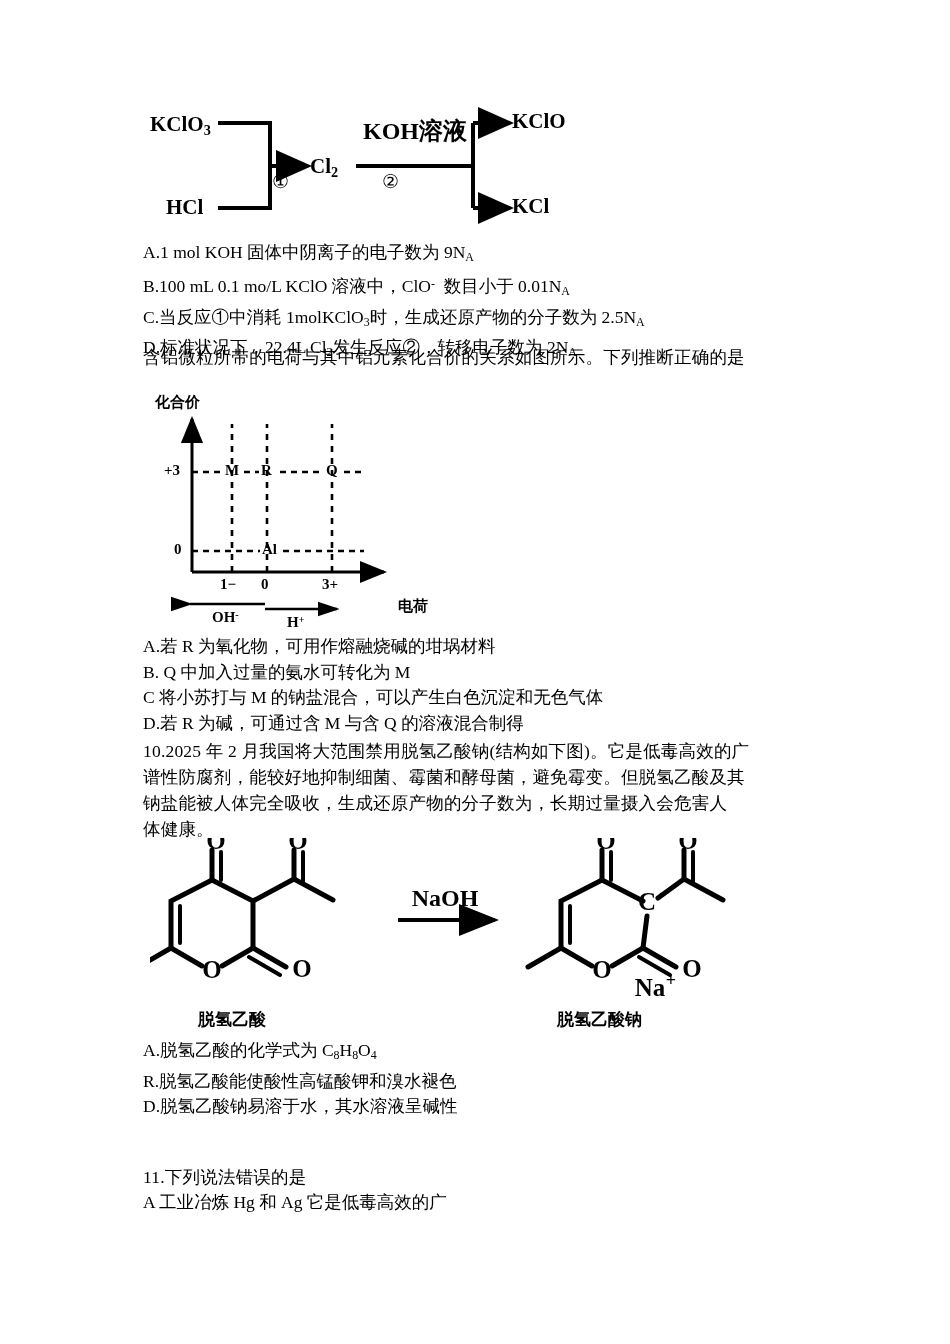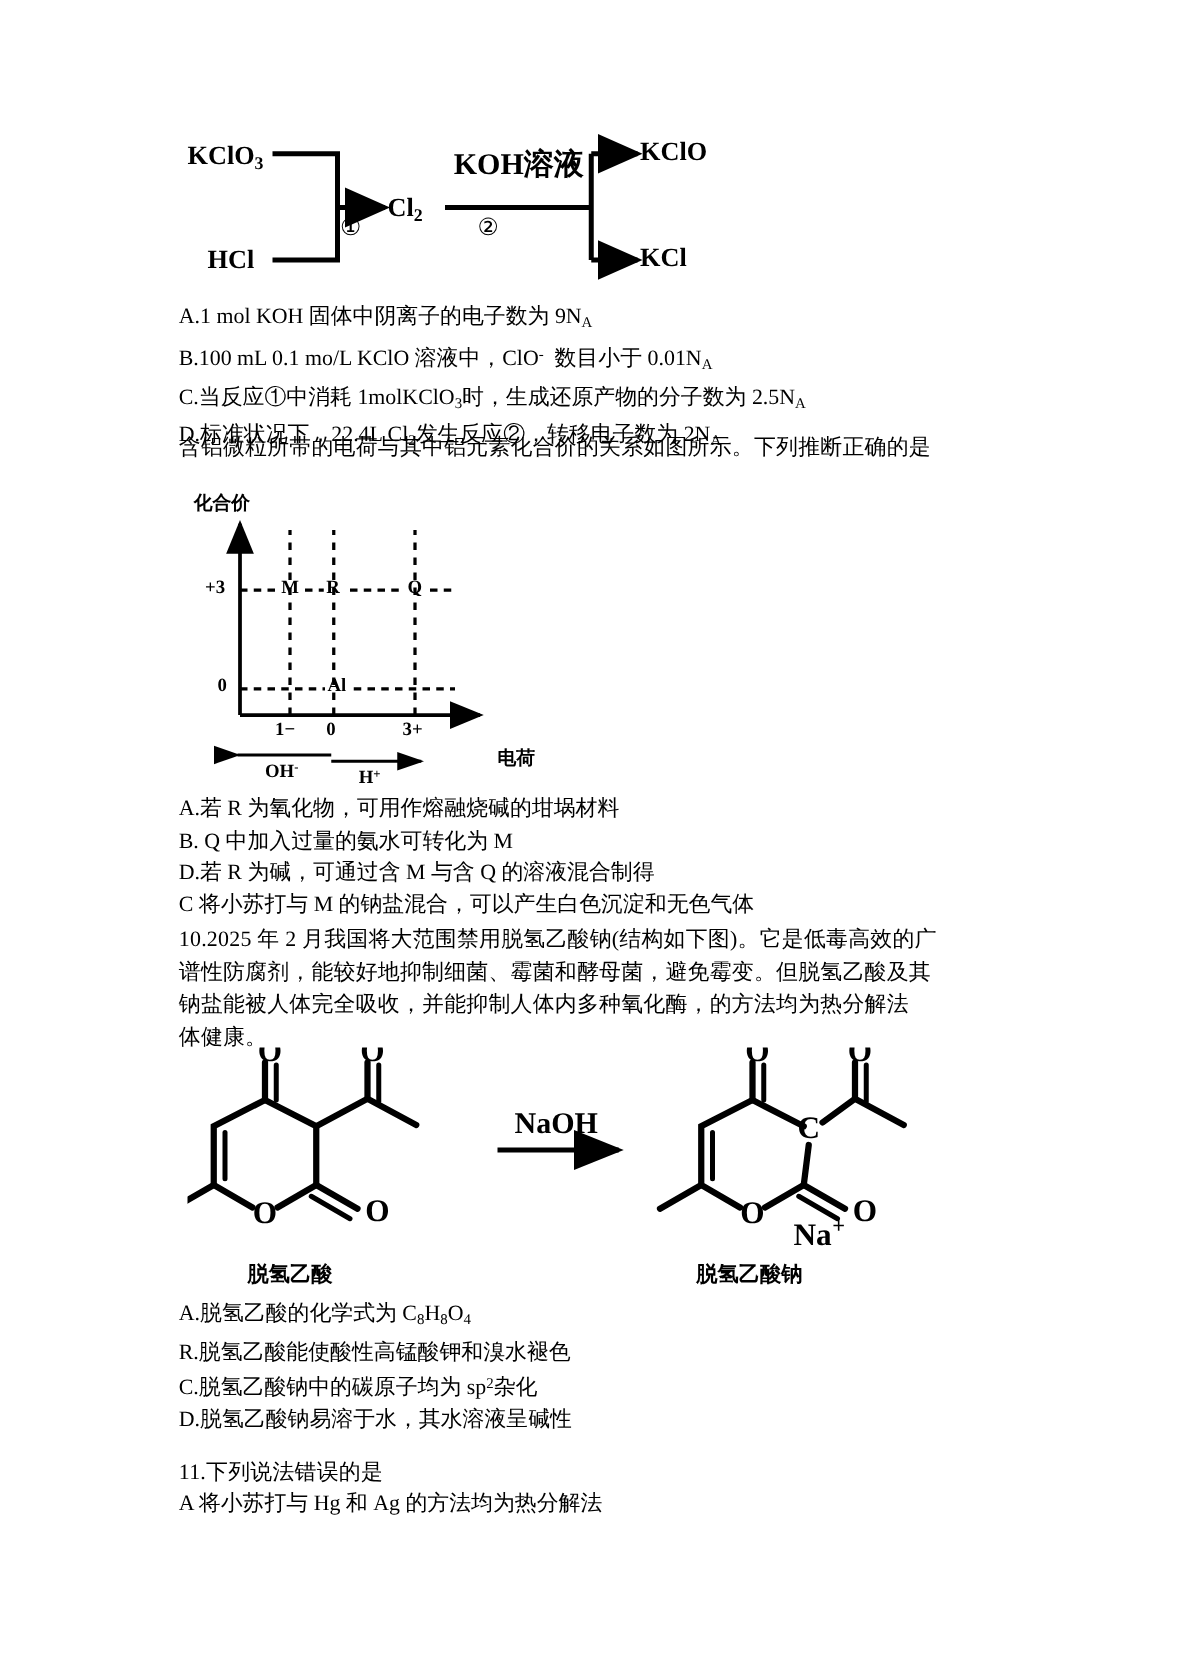--- a/index.html
+++ b/index.html
@@ -130,41 +130,40 @@
       <div class="opt">B.100 mL 0.1 mo/L KClO 溶液中，ClO<sup>-</sup>&nbsp; 数目小于 0.01N<sub>A</sub></div>
       <div class="opt">C.当反应①中消耗 1molKClO<sub>3</sub>时，生成还原产物的分子数为 2.5N<sub>A</sub></div>
       <div class="opt">D.标准状况下，22.4L Cl<sub>2</sub>发生反应②，转移电子数为 2N<sub>A</sub></div>
     </div>
 
     <div class="qline" style="position:absolute;top:344px;left:0;width:678px;">含铝微粒所带的电荷与其中铝元素化合价的关系如图所示。下列推断正确的是</div>
 
     <div style="position:absolute;top:634px;left:0;width:680px;">
       <div class="opt">A.若 R 为氧化物，可用作熔融烧碱的坩埚材料</div>
       <div class="opt">B. Q 中加入过量的氨水可转化为 M</div>
+      <div class="opt">C 将小苏打与 M 的钠盐混合，可以产生白色沉淀和无色气体</div>
       <div class="opt">D.若 R 为碱，可通过含 M 与含 Q 的溶液混合制得</div>
-      <div class="opt">C 将小苏打与 M 的钠盐混合，可以产生白色沉淀和无色气体</div>
     </div>
 
     <div style="position:absolute;top:738px;left:0;width:682px;">
       <div class="qline">10.2025 年 2 月我国将大范围禁用脱氢乙酸钠(结构如下图)。它是低毒高效的广</div>
       <div class="qline">谱性防腐剂，能较好地抑制细菌、霉菌和酵母菌，避免霉变。但脱氢乙酸及其</div>
-      <div class="qline">钠盐能被人体完全吸收，并能抑制人体内多种氧化酶，的方法均为热分解法</div>
+      <div class="qline">钠盐能被人体完全吸收，生成还原产物的分子数为，长期过量摄入会危害人</div>
       <div class="qline">体健康。</div>
     </div>
 
     <div style="position:absolute;top:1038px;left:0;width:680px;">
       <div class="opt">A.脱氢乙酸的化学式为 C<sub>8</sub>H<sub>8</sub>O<sub>4</sub></div>
       <div class="opt">R.脱氢乙酸能使酸性高锰酸钾和溴水褪色</div>
-      <div class="opt">C.脱氢乙酸钠中的碳原子均为 sp<sup>2</sup>杂化</div>
       <div class="opt">D.脱氢乙酸钠易溶于水，其水溶液呈碱性</div>
     </div>
 
     <div style="position:absolute;top:1164px;left:0;width:680px;">
       <div class="qline">11.下列说法错误的是</div>
-      <div class="opt">A 将小苏打与 Hg 和 Ag 的方法均为热分解法</div>
+      <div class="opt">A 工业冶炼 Hg 和 Ag 它是低毒高效的广</div>
     </div>
 
   </div>
 
   <div class="graph">
     <svg width="360" height="240" viewBox="0 0 360 240" xmlns="http://www.w3.org/2000/svg">
       <defs>
         <marker id="ah2" markerWidth="9" markerHeight="9" refX="8" refY="4.5" orient="auto">
           <path d="M0,0.8 L9,4.5 L0,8.2 z" fill="#000"></path>
         </marker>

